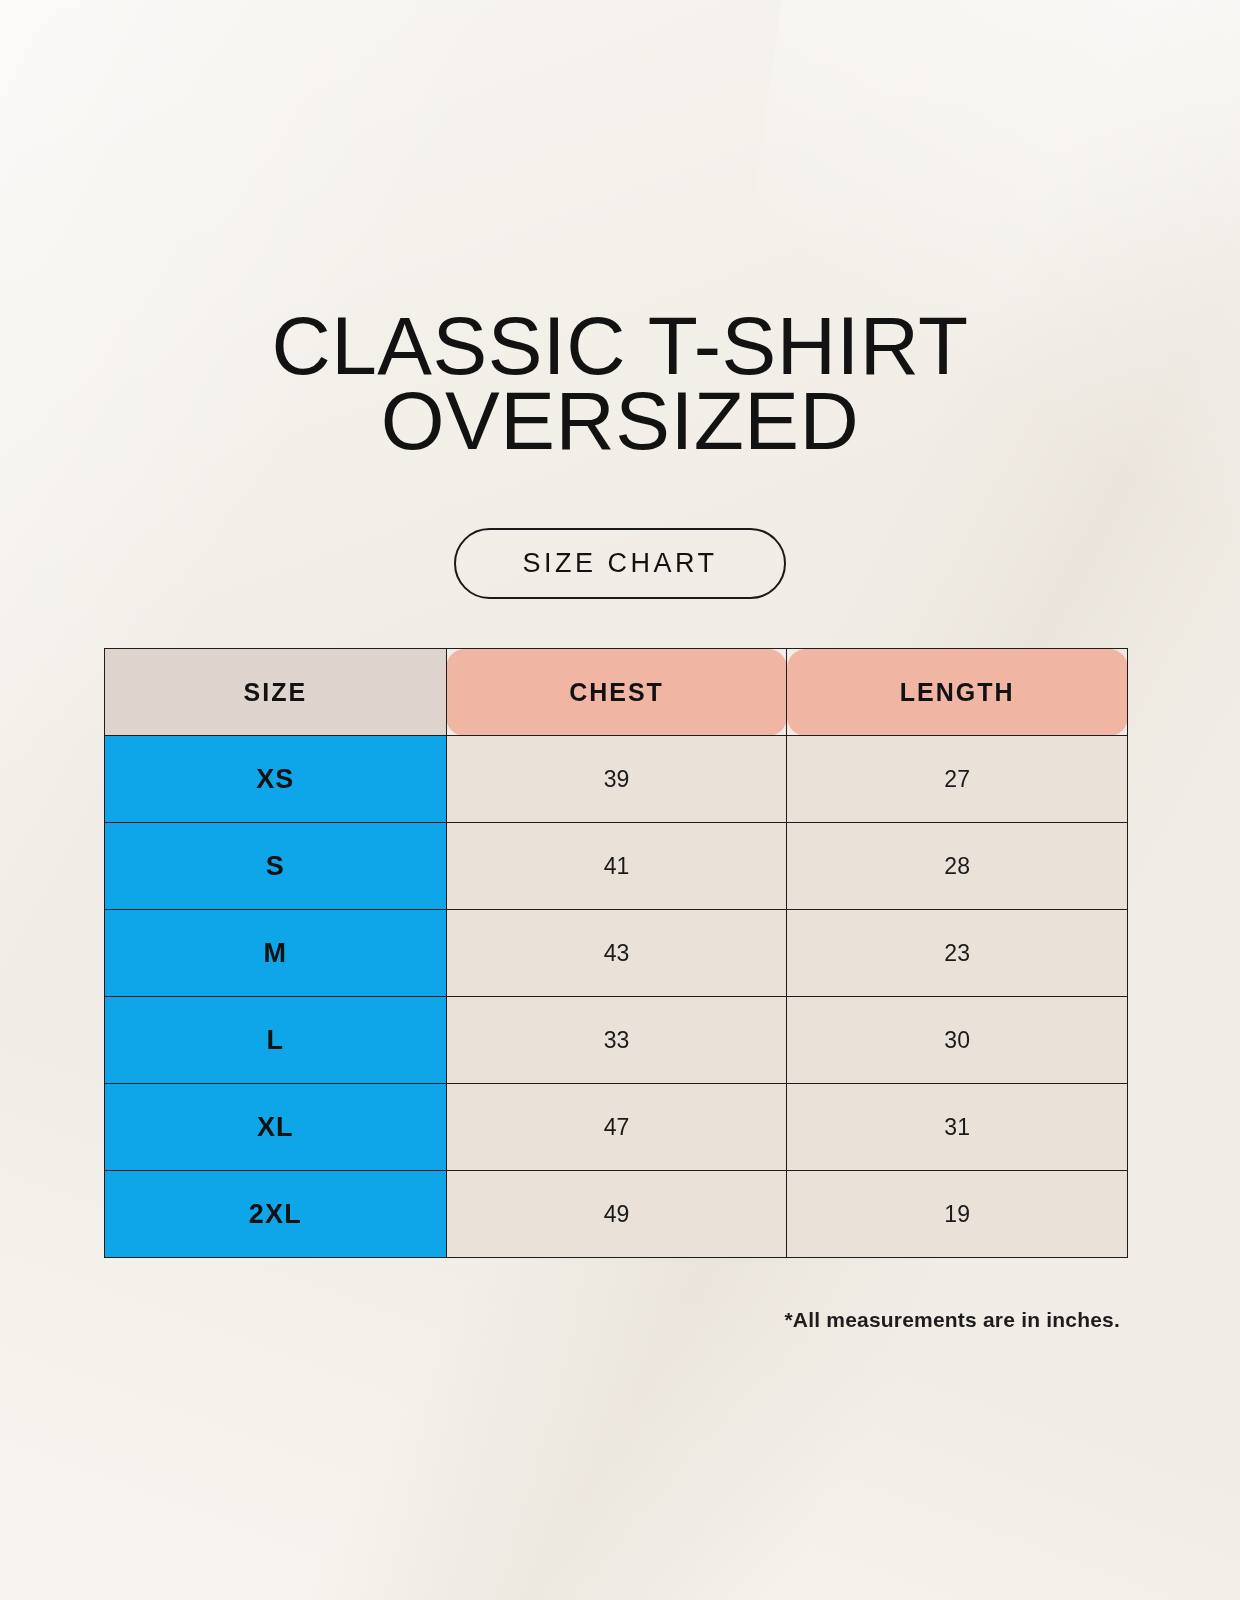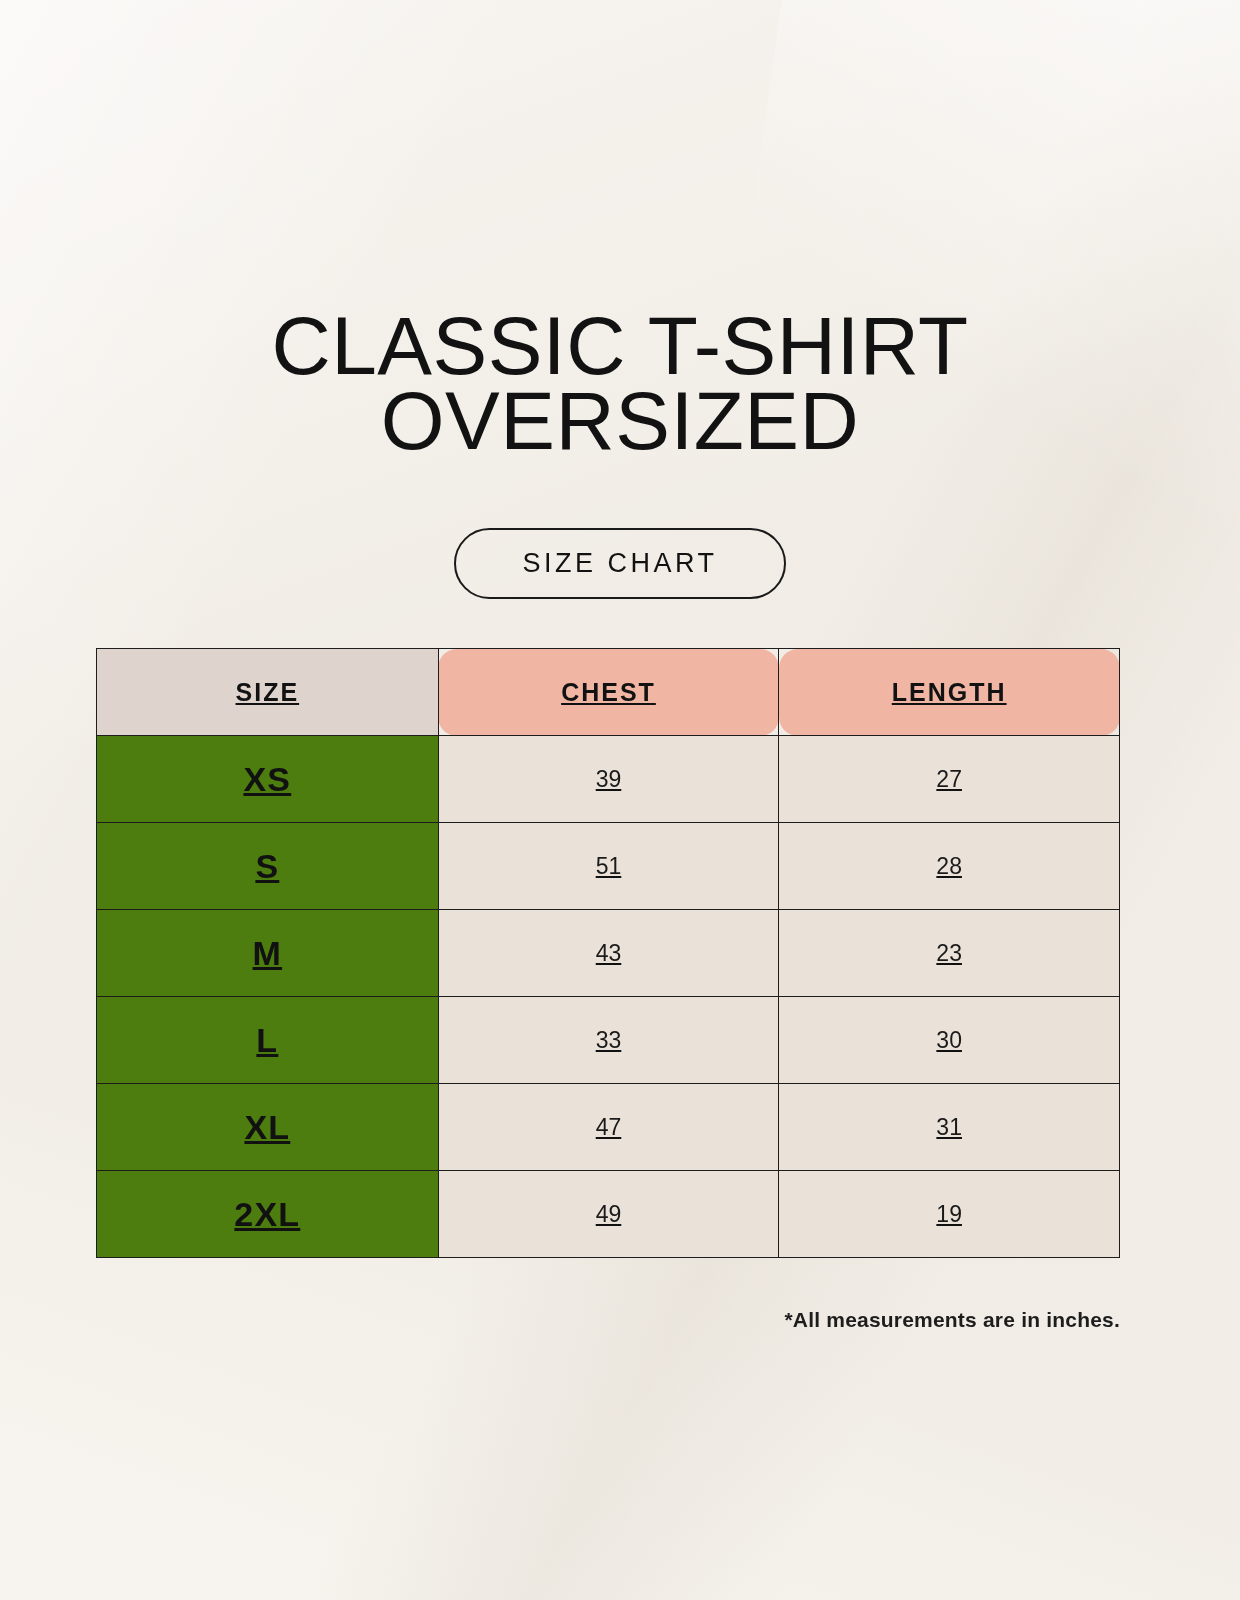--- a/index.html
+++ b/index.html
@@ -78,24 +78,23 @@
     padding: 18px 66px;
     font-size: 27px;
     letter-spacing: 3.5px;
     font-weight: 500;
     color: #121212;
     background: transparent;
   }
 
   .table-wrap {
     position: absolute;
-    left: 96px;
+    left: 104px;
     top: 648px;
     width: 1024px;
-    text-decoration: underline;
   }
   table.size-table {
     width: 100%;
     border-collapse: collapse;
     table-layout: fixed;
   }
   table.size-table th,
   table.size-table td {
     border: 1.6px solid #1d1d1d;
     text-align: center;
@@ -109,22 +108,22 @@
   thead th {
     font-size: 25px;
     font-weight: 700;
     letter-spacing: 2px;
     color: #121212;
   }
   thead th.h-size { background: #ded4cd; }
   thead th.h-measure { background: #f0b6a3; border-radius: 19px; }
 
   tbody td.size-cell {
-    background: #4d7c0f;
-    font-size: 34px;
+    background: #0ea5e9;
+    font-size: 27px;
     font-weight: 700;
     letter-spacing: 1.2px;
   }
   tbody td.value-cell {
     background: #eae2d9;
     font-size: 23px;
     font-weight: 400;
     color: #1a1a1a;
   }
 
@@ -171,21 +170,21 @@
         </tr>
       </thead>
       <tbody>
         <tr>
           <td class="size-cell">XS</td>
           <td class="value-cell">39</td>
           <td class="value-cell">27</td>
         </tr>
         <tr>
           <td class="size-cell">S</td>
-          <td class="value-cell">51</td>
+          <td class="value-cell">41</td>
           <td class="value-cell">28</td>
         </tr>
         <tr>
           <td class="size-cell">M</td>
           <td class="value-cell">43</td>
           <td class="value-cell">23</td>
         </tr>
         <tr>
           <td class="size-cell">L</td>
           <td class="value-cell">33</td>

